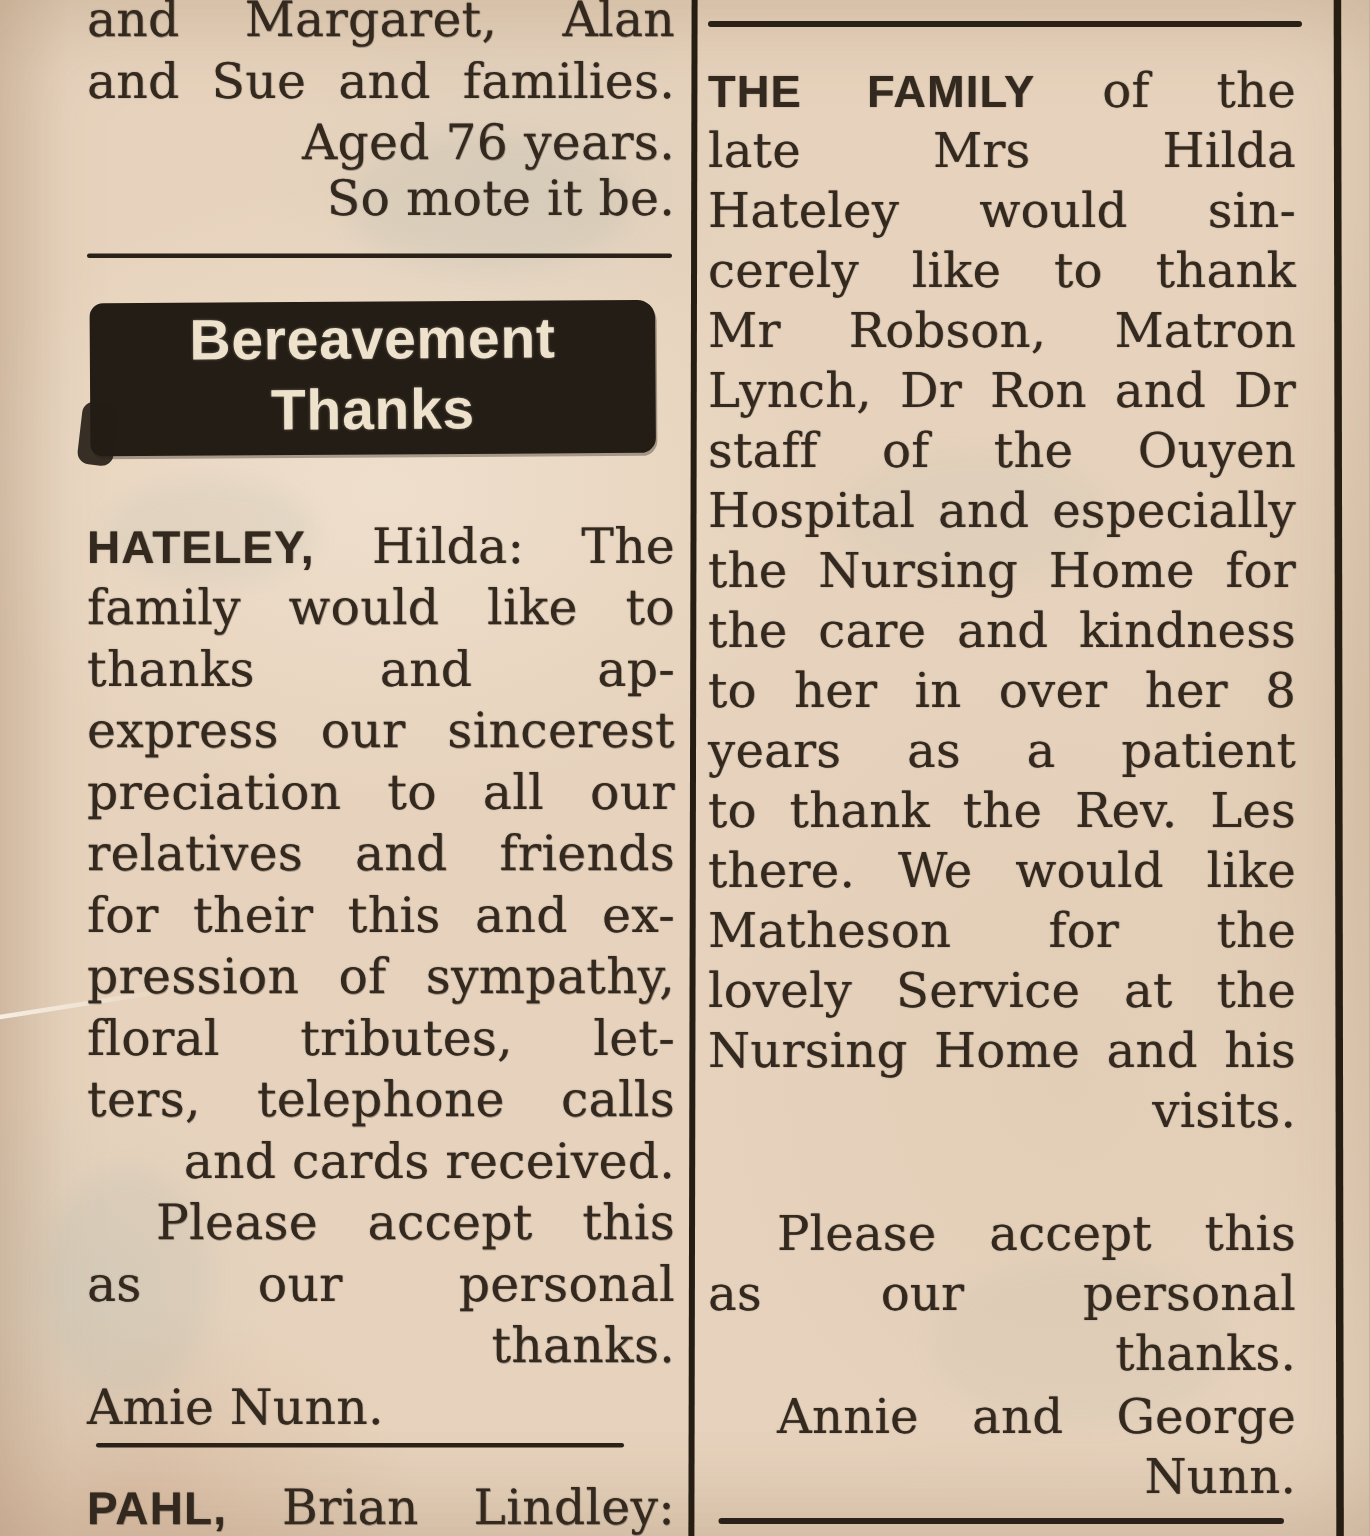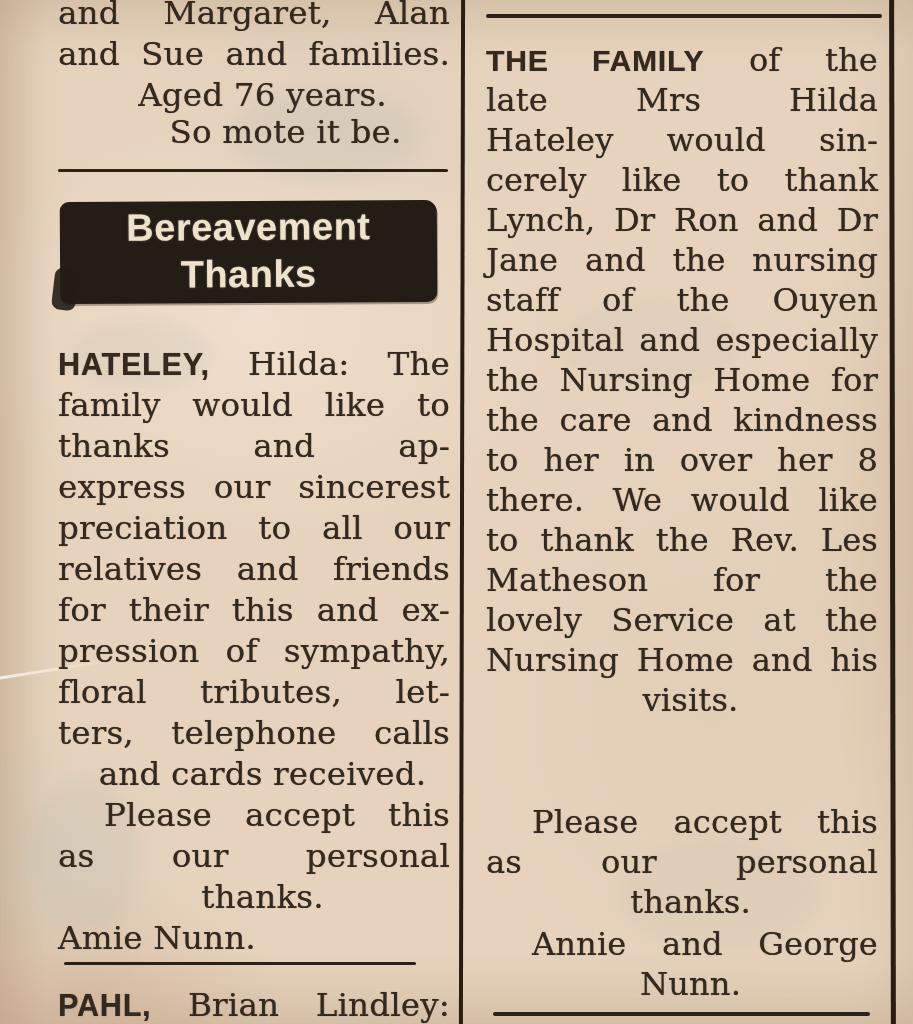--- a/index.html
+++ b/index.html
@@ -18,35 +18,35 @@
       radial-gradient(ellipse 200px 500px at 100% 50%, rgba(205,178,150,0.30), transparent 75%),
       linear-gradient(90deg, rgba(190,158,132,0.28), rgba(190,158,132,0) 5%),
       linear-gradient(0deg, rgba(198,170,144,0.20), rgba(198,170,144,0) 7%),
       linear-gradient(180deg, rgba(198,170,144,0.14), rgba(198,170,144,0) 5%);
     box-shadow: inset 0 0 70px rgba(120,90,60,0.22);
     font-family: "DejaVu Serif", serif;
     color: var(--ink, #33291f);
   }
   .col { position: absolute; top: 0; height: 1024px; }
   .col-left  { left: 58px;  width: 392px; }
-  .col-right { left: 486px; width: 392px; }
+  .col-right { left: 472px; width: 392px; }
   .block { position: absolute; left: 0; width: 100%; }
 
   .ln {
     line-height: 41px;
     height: 41px;
     font-size: 32.5px;
     letter-spacing: 0.2px;
     text-align: justify;
     text-align-last: justify;
     text-shadow: 0 0 1px rgba(51,41,31,0.45), 0.4px 0.4px 0.4px rgba(51,41,31,0.35);
     white-space: nowrap;
   }
   .col-right .ln { line-height: 40px; height: 40px; font-size: 32px; }
-  .ln.last { text-align: center; text-align-last: auto; margin-left: 17px; }
+  .ln.last { text-align: right; text-align-last: auto; margin-left: 17px; }
   .ln.indent { text-indent: 46px; }
   .ln.sig-right { text-align: left; text-align-last: auto; padding-right: 6px; }
 
   .lead {
     font-family: "Liberation Sans", sans-serif;
     font-weight: 700;
     font-size: 0.94em;
     letter-spacing: 0.8px;
   }
 
@@ -184,29 +184,30 @@
 
   <div class="col col-right">
 
     <div class="rule rule-r-top"></div>
 
     <div class="block b-family">
       <div class="ln"><span class="lead">THE FAMILY</span> <span>of the</span></div>
       <div class="ln">late Mrs Hilda</div>
       <div class="ln">Hateley would sin-</div>
       <div class="ln">cerely like to thank</div>
+      <div class="ln">Mr Robson, Matron</div>
       <div class="ln">Lynch, Dr Ron and Dr</div>
-      <div class="ln">Jane and the nursing</div>
       <div class="ln">staff of the Ouyen</div>
       <div class="ln">Hospital and especially</div>
       <div class="ln">the Nursing Home for</div>
       <div class="ln">the care and kindness</div>
       <div class="ln">to her in over her 8</div>
+      <div class="ln">years as a patient</div>
+      <div class="ln">to thank the Rev. Les</div>
       <div class="ln">there. We would like</div>
-      <div class="ln">to thank the Rev. Les</div>
       <div class="ln">Matheson for the</div>
       <div class="ln">lovely Service at the</div>
       <div class="ln">Nursing Home and his</div>
       <div class="ln last">visits.</div>
     </div>
 
     <div class="block b-please-r">
       <div class="ln indent">Please accept this</div>
       <div class="ln">as our personal</div>
       <div class="ln last">thanks.</div>

